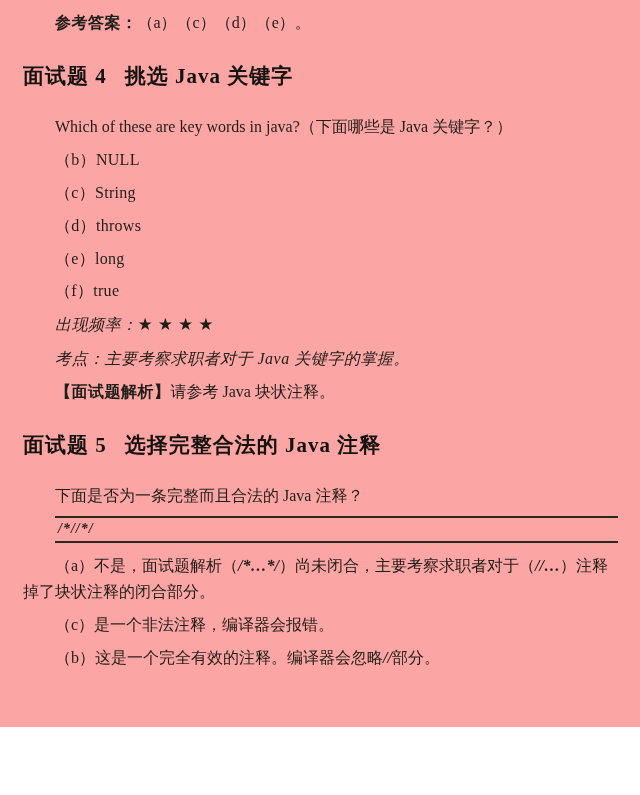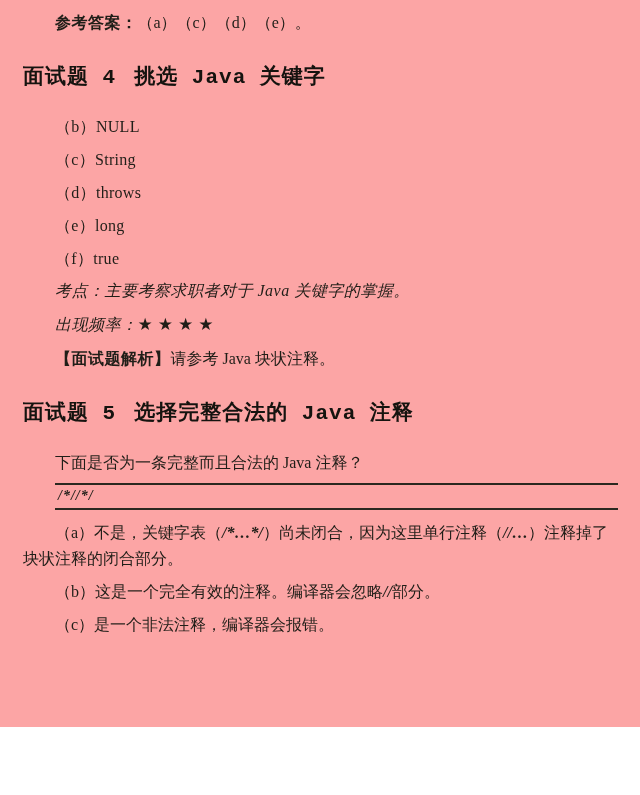--- a/index.html
+++ b/index.html
@@ -22,21 +22,21 @@
     margin-bottom: 7px;
   }
 
   .bold-label {
     font-family: "Liberation Sans", sans-serif;
     font-weight: bold;
     letter-spacing: 0.5px;
   }
 
   h1.qheading {
-    font-family: Liberation Mono, monospace;
+    font-family: Liberation Serif, serif;
     font-weight: bold;
     font-size: 21px;
     letter-spacing: 1px;
     margin: 26px 0 24px 0;
     color: #15130f;
   }
   h1.qheading .heading-title { margin-left: 18px; }
 
   .kaiti {
     font-style: italic;
@@ -73,42 +73,43 @@
 </style>
 </head>
 <body>
 
 <div class="page">
 
   <p class="para"><span class="bold-label">参考答案：</span><span>（a）（c）（d）（e）。</span></p>
 
   <h1 class="qheading"><span>面试题 4</span><span class="heading-title">挑选 Java 关键字</span></h1>
 
+  <p class="para">Which of these are key words in java?（下面哪些是 Java 关键字？）</p>
 
   <p class="para option">（b）NULL</p>
   <p class="para option">（c）String</p>
   <p class="para option">（d）throws</p>
   <p class="para option">（e）long</p>
   <p class="para option">（f）true</p>
 
+  <p class="para kaiti"><span>出现频率：</span><span class="stars">★★★★</span></p>
+
   <p class="para kaiti"><span>考点：</span><span>主要考察求职者对于 Java 关键字的掌握。</span></p>
-
-  <p class="para kaiti"><span>出现频率：</span><span class="stars">★★★★</span></p>
 
   <p class="para"><span class="bold-label">【面试题解析】</span><span>请参考 Java 块状注释。</span></p>
 
 
   <h1 class="qheading"><span>面试题 5</span><span class="heading-title">选择完整合法的 Java 注释</span></h1>
 
   <p class="para">下面是否为一条完整而且合法的 Java 注释？</p>
 
   <div class="code-block">
     <div class="code-text">/*//*/</div>
   </div>
 
-  <p class="para"><span>（a）不是，关键字表（</span><span class="code-inline">/*…*/</span><span>）尚未闭合，因为这里单行注释（</span><span class="code-inline">//…</span><span>）注释掉了块状注释的闭合部分。</span></p>
+  <p class="para"><span>（a）不是，面试题解析（</span><span class="code-inline">/*…*/</span><span>）尚未闭合，主要考察求职者对于（</span><span class="code-inline">//…</span><span>）注释掉了块状注释的闭合部分。</span></p>
+
+  <p class="para">（c）是一个非法注释，编译器会报错。</p>
 
   <p class="para"><span>（b）这是一个完全有效的注释。编译器会忽略</span><span class="code-inline">//</span><span>部分。</span></p>
-
-  <p class="para">（c）是一个非法注释，编译器会报错。</p>
 
 
 </div>
 
 </body></html>

